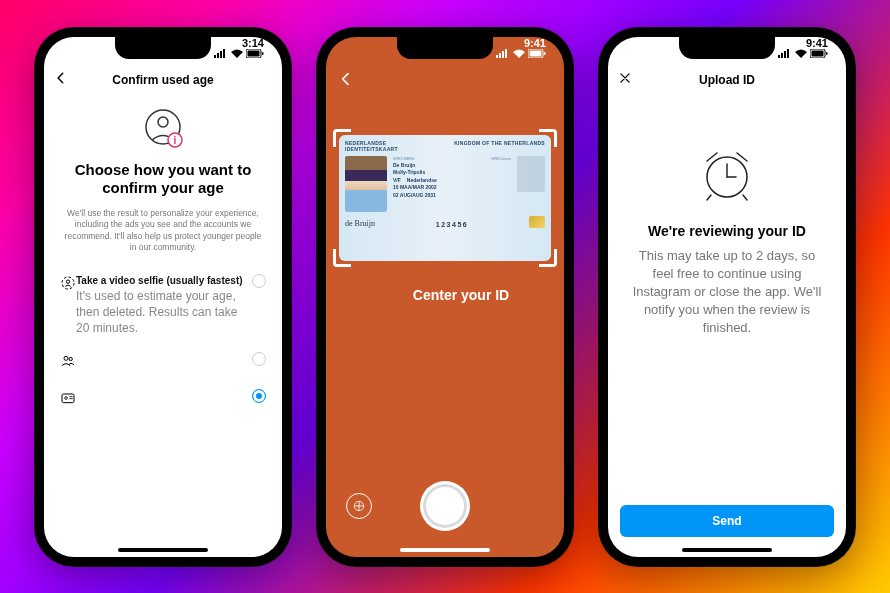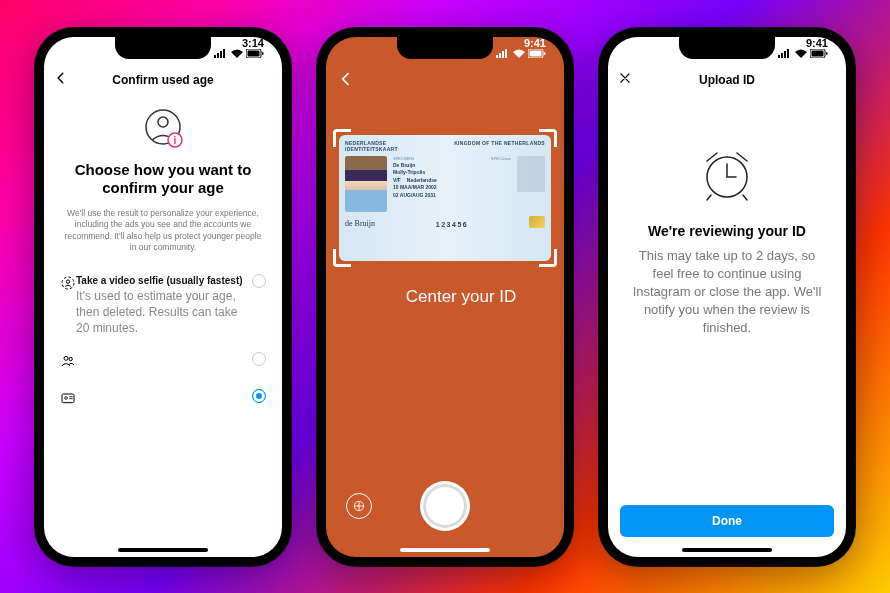--- a/index.html
+++ b/index.html
@@ -187,21 +187,21 @@
   .id-fields .lbl { color:#6a8aaa; font-size:4px; }
   .id-fields .val { color:#1a3a5a; font-weight:600; }
   .id-ghost {
     width:28px;height:36px;background:rgba(100,120,140,0.2);border-radius:2px;
   }
   .id-bottom { display:flex; justify-content:space-between; align-items:flex-end; margin-top:4px; }
   .id-sig { font-family: cursive; font-size:8px; color:#2a3a4a; }
   .id-num { font-size:7px; letter-spacing:1.5px; color:#2a3a4a; font-weight:600;}
   .id-chip { width:16px;height:12px;background:linear-gradient(135deg,#d4af37,#f4d464);border-radius:2px; }
 
-  .center-text { margin-top:26px; font-size:17px; font-weight:400;margin-left:32px; }
+  .center-text { margin-top:26px; font-size:14px; font-weight:700;margin-left:32px; }
   .s2-controls {
     display:flex; align-items:center; justify-content:space-between;
     padding: 14px 20px 26px;
   }
   .gallery-btn {
     width:26px;height:26px;border-radius:50%;border:1.5px solid #fff;
     display:flex;align-items:center;justify-content:center;
   }
   .shutter {
     width:50px;height:50px;border-radius:50%;background:#fff;
@@ -447,16 +447,16 @@
           <line x1="28" y1="28" x2="37" y2="28" stroke="#222" stroke-width="1.5" stroke-linecap="round"></line>
           <line x1="18" y1="4" x2="8" y2="12" stroke="#222" stroke-width="1.5" stroke-linecap="round"></line>
           <line x1="38" y1="4" x2="48" y2="12" stroke="#222" stroke-width="1.5" stroke-linecap="round"></line>
           <line x1="12" y1="46" x2="8" y2="51" stroke="#222" stroke-width="1.5" stroke-linecap="round"></line>
           <line x1="44" y1="46" x2="48" y2="51" stroke="#222" stroke-width="1.5" stroke-linecap="round"></line>
         </svg>
       </div>
       <div class="s3-title">We're reviewing your ID</div>
       <div class="s3-desc">This may take up to 2 days, so feel free to continue using Instagram or close the app. We'll notify you when the review is finished.</div>
     </div>
-    <div class="primary-btn">Done</div>
+    <div class="primary-btn">Send</div>
     <div class="home-indicator dark"></div>
   </div>
 </div>
 
 </body></html>

